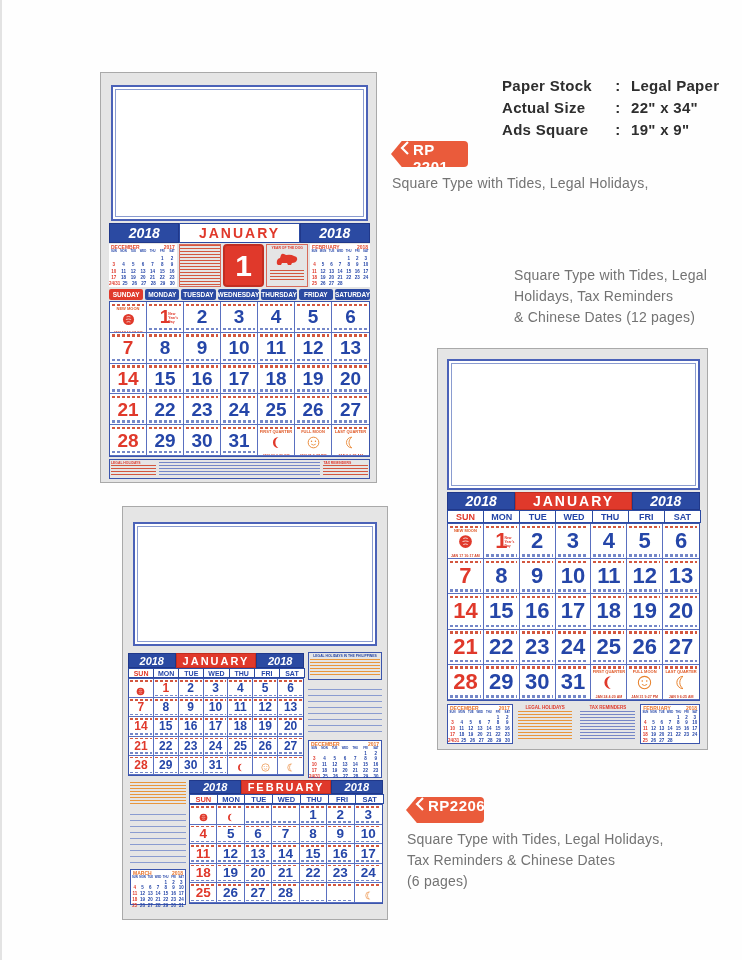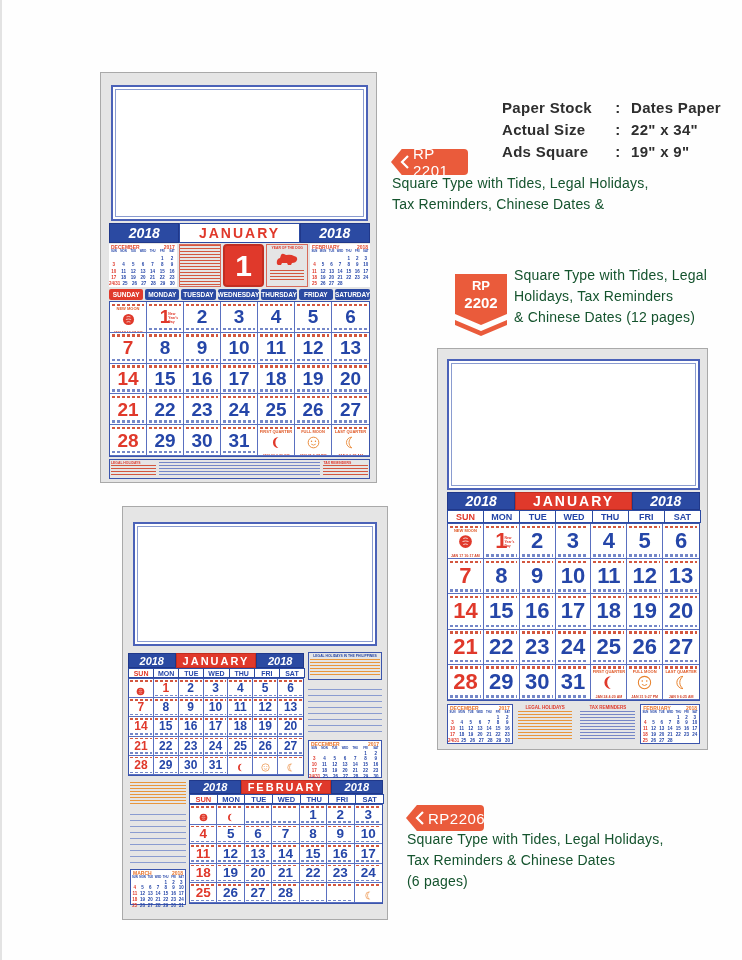--- a/index.html
+++ b/index.html
@@ -2,39 +2,39 @@
 <html><head>
 <meta charset="utf-8">
 <style>
   * { margin:0; padding:0; box-sizing:border-box; }
   html,body { width:742px; height:960px; background:#fdfdfd; overflow:hidden;
               font-family:"Liberation Sans", sans-serif; }
   .stage { position:relative; width:742px; height:960px; background:#fefefe; }
   .stage::before { content:""; position:absolute; left:0; top:0; bottom:0; width:2px; background:#e3e3e3; }
 
   
-  .specs { position:absolute; left:502px; top:96px; width:238px; }
+  .specs { position:absolute; left:502px; top:74px; width:238px; }
   .spec-row { display:flex; height:22px; align-items:center; color:#2e2e2e;
               font-size:15px; font-weight:bold; letter-spacing:.3px; }
   .spec-row .sl { width:103px; }
   .spec-row .sc { width:26px; text-align:center; }
   .spec-row .sv { flex:1; }
 
   
   .tag-badge { position:absolute; height:26px; background:#ea5b3b; border-radius:4px;
                clip-path:polygon(0 50%,14% 0,100% 0,100% 100%,14% 100%);
-               display:flex; align-items:center; color:#fff; font-weight:normal;
-               font-size:15px; letter-spacing:.5px; padding:0 10px 0 0;margin-top:8px; }
+               display:flex; color:#fff; font-weight:bold;
+               font-size:15px; letter-spacing:.5px; padding:0 10px 0 0; }
   .tag-badge .chev { margin:0 4px 0 9px; display:flex; }
   .badge-2202 { position:absolute; width:54px; height:62px; }
   .badge-2202 .btxt { position:absolute; left:0; top:5px; width:100%; text-align:center;
                       color:#fff; font-weight:bold; line-height:1.15; }
   .badge-2202 .btxt .l1 { font-size:13px; } .badge-2202 .btxt .l2 { font-size:15px; }
 
-  .desc { position:absolute; font-size:14px; color:#14532d; line-height:21px; letter-spacing:.2px; }
+  .desc { position:absolute; font-size:14px; color:#737373; line-height:21px; letter-spacing:.2px; }
 
   
   .page { position:absolute; background:#e5e5e5; border:1px solid #a9a9a9; }
   .adframe { position:absolute; border:2px solid #4b62b8; background:#fff; }
   .adframe::before { content:""; position:absolute; inset:2px; border:1px solid #8a9cd0; }
 
   .hdr3 { position:absolute; display:flex; }
   .hdr3 .y { flex:0 0 27%; background:#2b4aa2; color:#fff; display:flex; align-items:center;
              justify-content:center; font-weight:bold; font-style:italic; border:1px solid #20388a; }
   .hdr3 .m { flex:1; display:flex; align-items:center; justify-content:center;
@@ -107,21 +107,21 @@
 </style>
 </head>
 <body>
 
 <div class="stage">
 
   <div class="specs">
     <div class="spec-row">
       <span class="sl">Paper Stock</span>
       <span class="sc">:</span>
-      <span class="sv">Dates Paper</span>
+      <span class="sv">Legal Paper</span>
     </div>
     <div class="spec-row">
       <span class="sl">Actual Size</span>
       <span class="sc">:</span>
       <span class="sv">22" x 34"</span>
     </div>
     <div class="spec-row">
       <span class="sl">Ads Square</span>
       <span class="sc">:</span>
       <span class="sv">19" x 9"</span>
@@ -495,33 +495,22 @@
   <div class="tag-badge" style="left:391px;top:141px;width:77px;">
     <span class="chev">
       <svg width="9" height="14" viewBox="0 0 9 14">
           <polyline points="8,1 2,7 8,13" stroke="#fff" stroke-width="2.2" fill="none"></polyline>
         </svg>
     </span>
     <span>RP 2201</span>
   </div>
   <div class="desc" style="left:392px;top:173px;width:340px;">
     <div>Square Type with Tides, Legal Holidays,</div>
-    <div>Tax Reminders, Chinese Dates &amp;</div>
   </div>
 
-  <div class="badge-2202" style="left:454px;top:274px;">
-    <svg width="54" height="62" viewBox="0 0 54 62">
-      <polygon points="1,0 53,0 53,40 27,51 1,40" fill="#ea5b3b"></polygon>
-      <polygon points="1,46 27,57 53,46 53,51 27,62 1,51" fill="#ea5b3b"></polygon>
-    </svg>
-    <div class="btxt">
-      <div class="l1">RP</div>
-      <div class="l2">2202</div>
-    </div>
-  </div>
   <div class="desc" style="left:514px;top:265px;width:220px;">
     <div>Square Type with Tides, Legal</div>
     <div>Holidays, Tax Reminders</div>
     <div>&amp; Chinese Dates (12 pages)</div>
   </div>
 
   <div class="page" style="left:437px;top:348px;width:271px;height:402px;">
     <div class="adframe" style="left:9px;top:10px;width:253px;height:131px;"></div>
     <div class="hdr3" style="left:9px;top:143px;width:253px;height:18px;font-size:14px;">
       <div class="y">2018</div>

